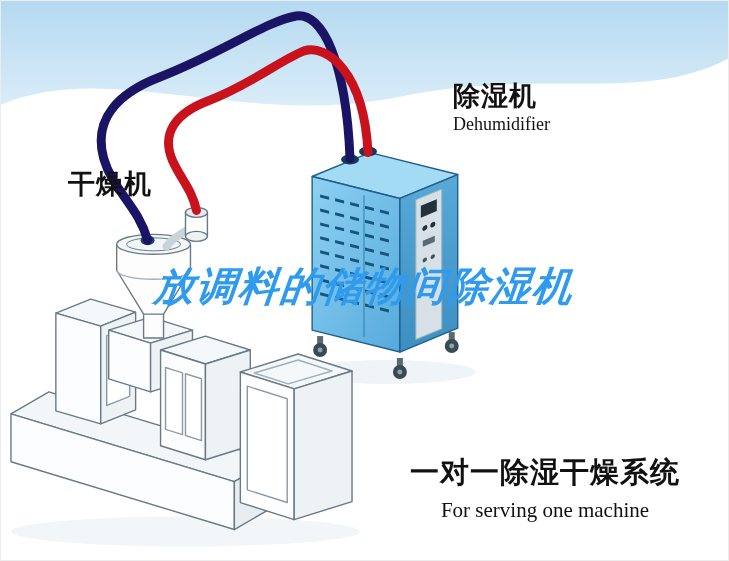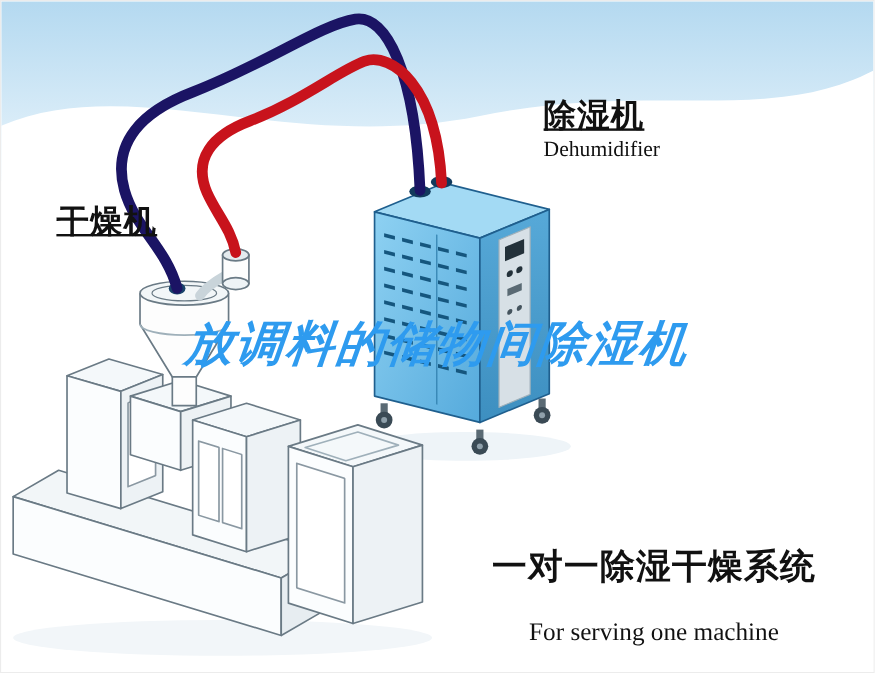--- a/index.html
+++ b/index.html
@@ -7,37 +7,37 @@
     position:relative;
     width:729px;height:561px;
     overflow:hidden;
     background:#ffffff;
     box-sizing:border-box;
     border:1px solid #ececec;
     font-family:"Liberation Sans", sans-serif;
   }
   .scene{position:absolute;inset:0;}
   .label-block{position:absolute;color:#111;line-height:1.12;}
-  .cn-big{font-weight:700;font-size:27px;letter-spacing:1px;font-family:"Liberation Sans",sans-serif;text-decoration:underline;}
+  .cn-big{font-weight:700;font-size:27px;letter-spacing:1px;font-family:"Liberation Sans",sans-serif;}
   .en-serif{font-family:"Liberation Serif", serif;font-size:18px;margin-top:3px;}
-  .hopper-label{left:46px;top:168px;}
+  .hopper-label{left:67px;top:168px;}
   .dehum-label{left:452px;top:80px;}
   .watermark{
     position:absolute;left:0;right:0;top:258px;
     text-align:center;
     font-size:40px;font-weight:700;font-style:italic;
     letter-spacing:2px;
     color:#2e9bef;
     transform:skewX(-6deg);
     white-space:nowrap;
     pointer-events:none;
   }
   .caption{position:absolute;left:398px;top:452px;width:292px;text-align:center;color:#111;}
   .caption .cn{font-size:29px;font-weight:700;letter-spacing:1px;font-family:"Liberation Sans",sans-serif;}
-  .caption .en{font-family:"Liberation Serif", serif;font-size:21px;margin-top:21px;}
+  .caption .en{font-family:"Liberation Serif", serif;font-size:21px;margin-top:5px;}
 </style>
 </head>
 <body>
 
 <div class="canvas">
 
   <svg class="scene" viewBox="0 0 729 561" xmlns="http://www.w3.org/2000/svg">
     <defs>
       <linearGradient id="skyGrad" x1="0" y1="0" x2="0" y2="1">
         <stop offset="0" stop-color="#b4d9f0"></stop>

